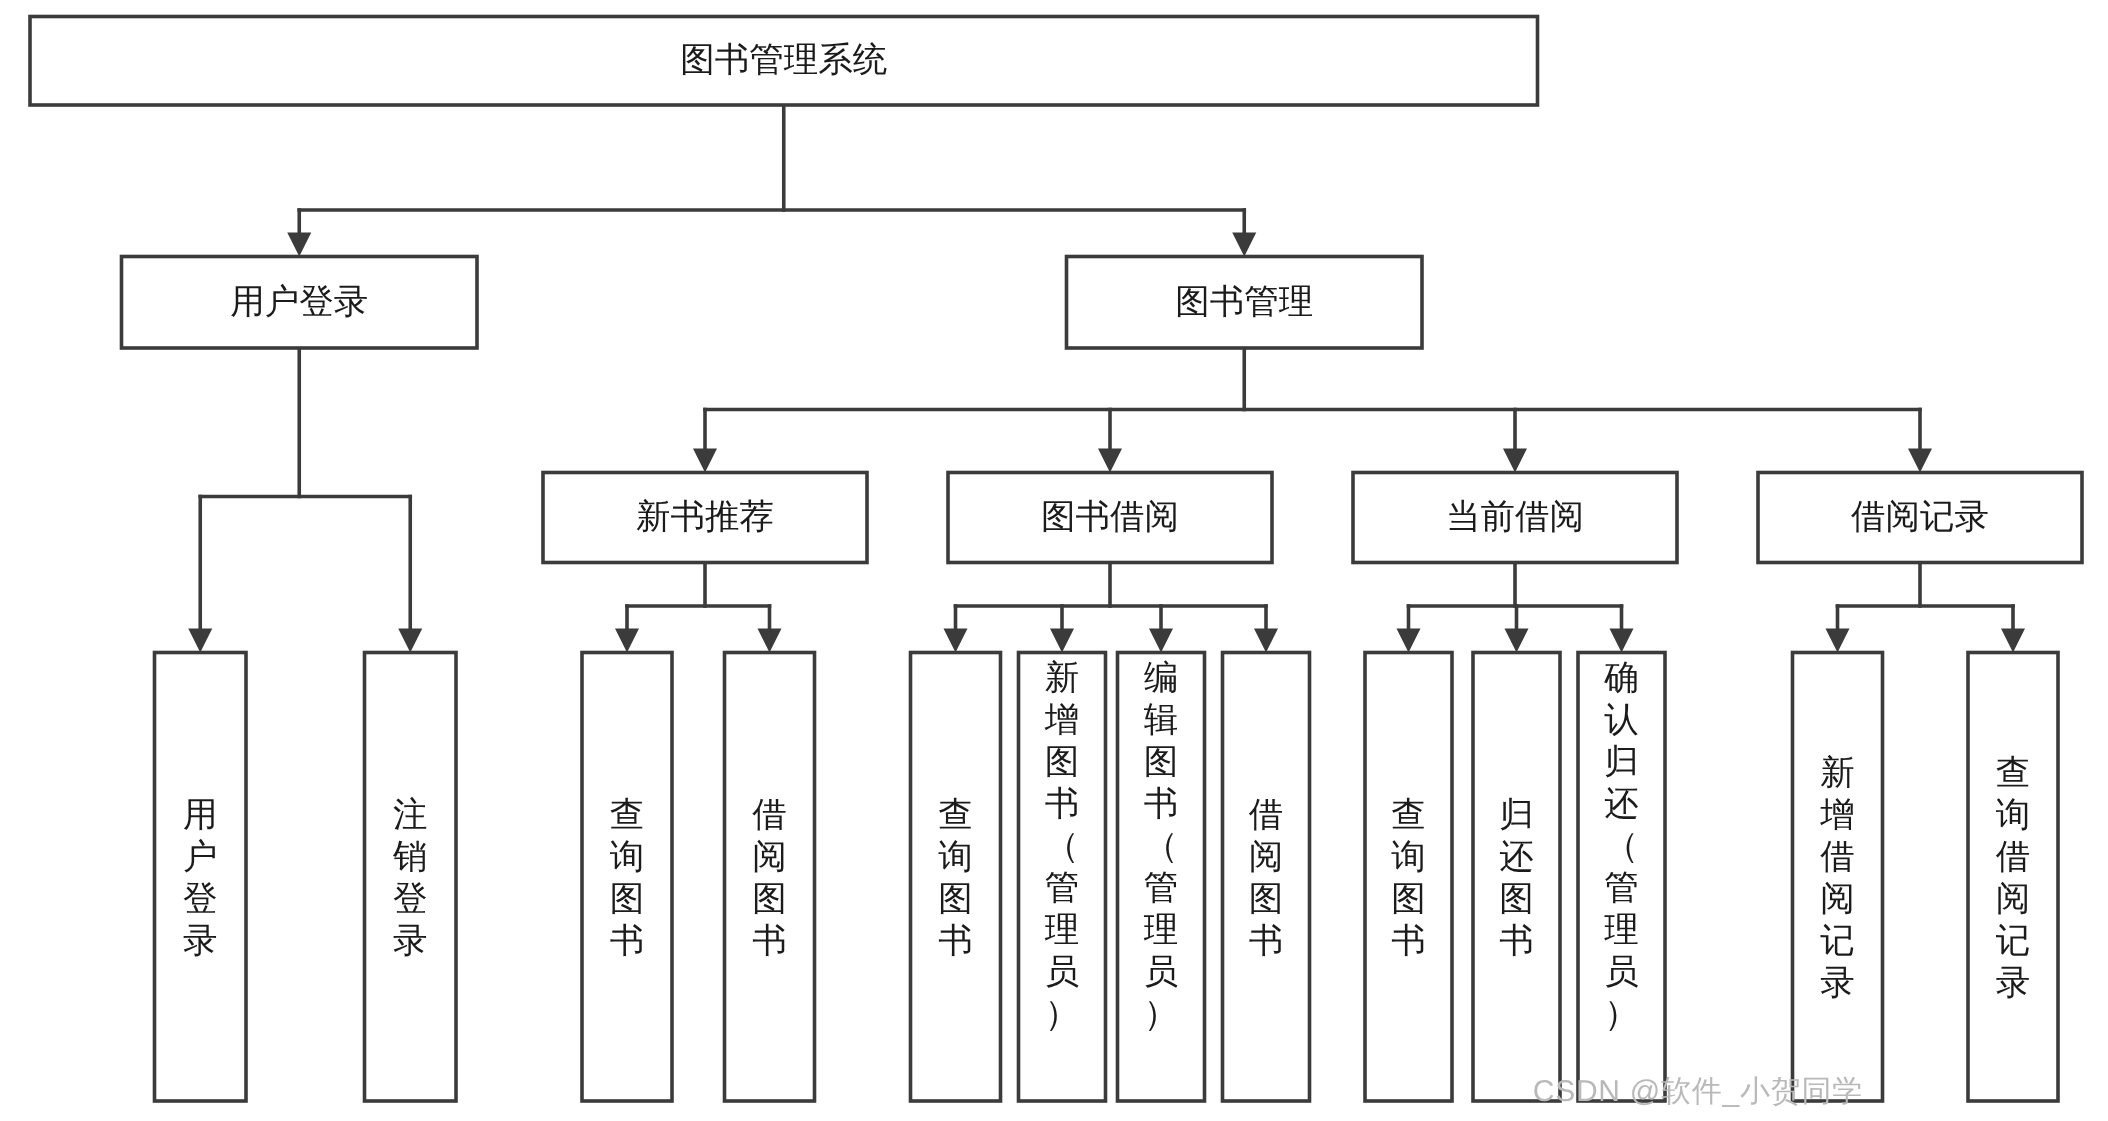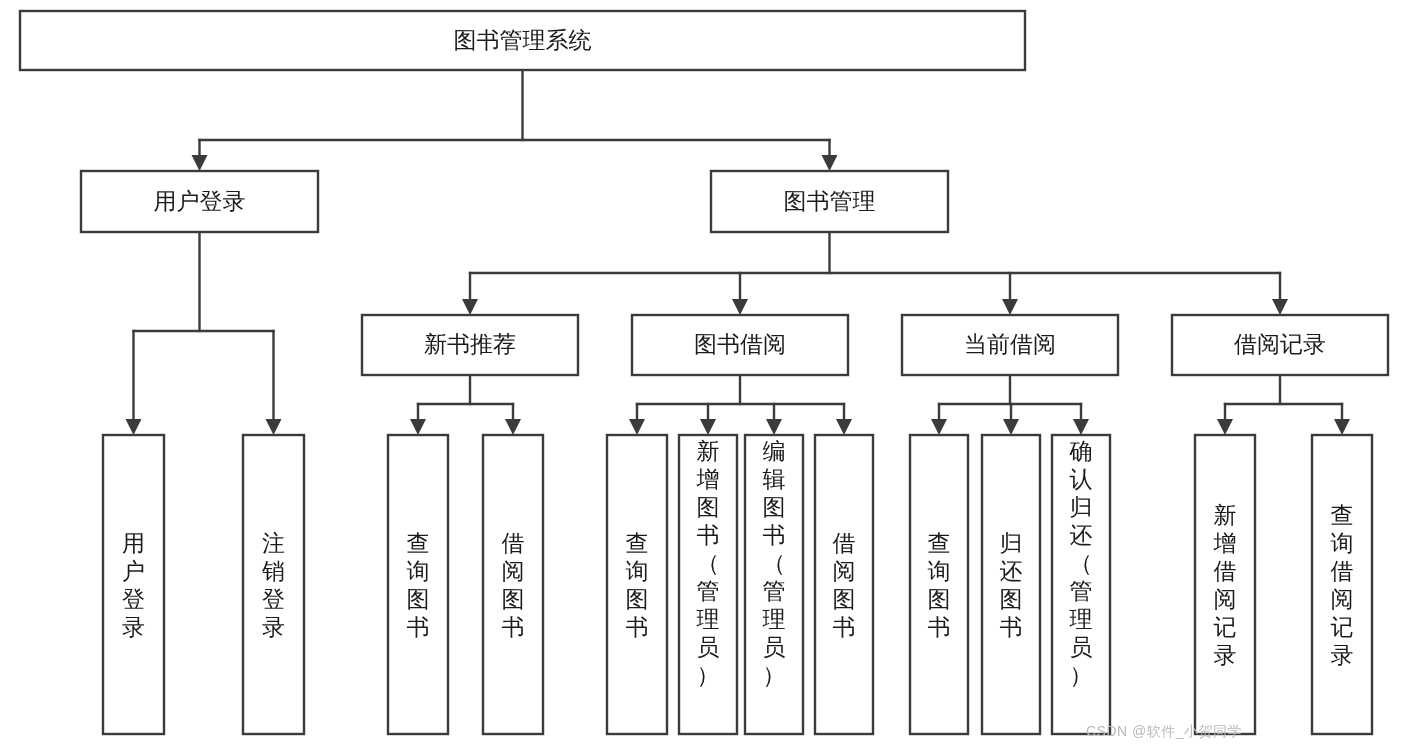--- a/index.html
+++ b/index.html
@@ -53,21 +53,21 @@
     font-family: "Liberation Sans", "DejaVu Sans", sans-serif;
     font-size: 23px;
     fill: #1b1b1b;
     text-anchor: middle;
   }
   .watermark {
     position: absolute;
     right: 12px;
     bottom: 6px;
     font-family: "Liberation Sans", "DejaVu Sans", sans-serif;
-    font-size: 14px;
+    font-size: 20px;
     color: #b9b9b9;
     letter-spacing: 0.5px;
     white-space: nowrap;
     pointer-events: none;
   }
 </style>
 </head>
 <body>
 
 <div id="diagram-root">

